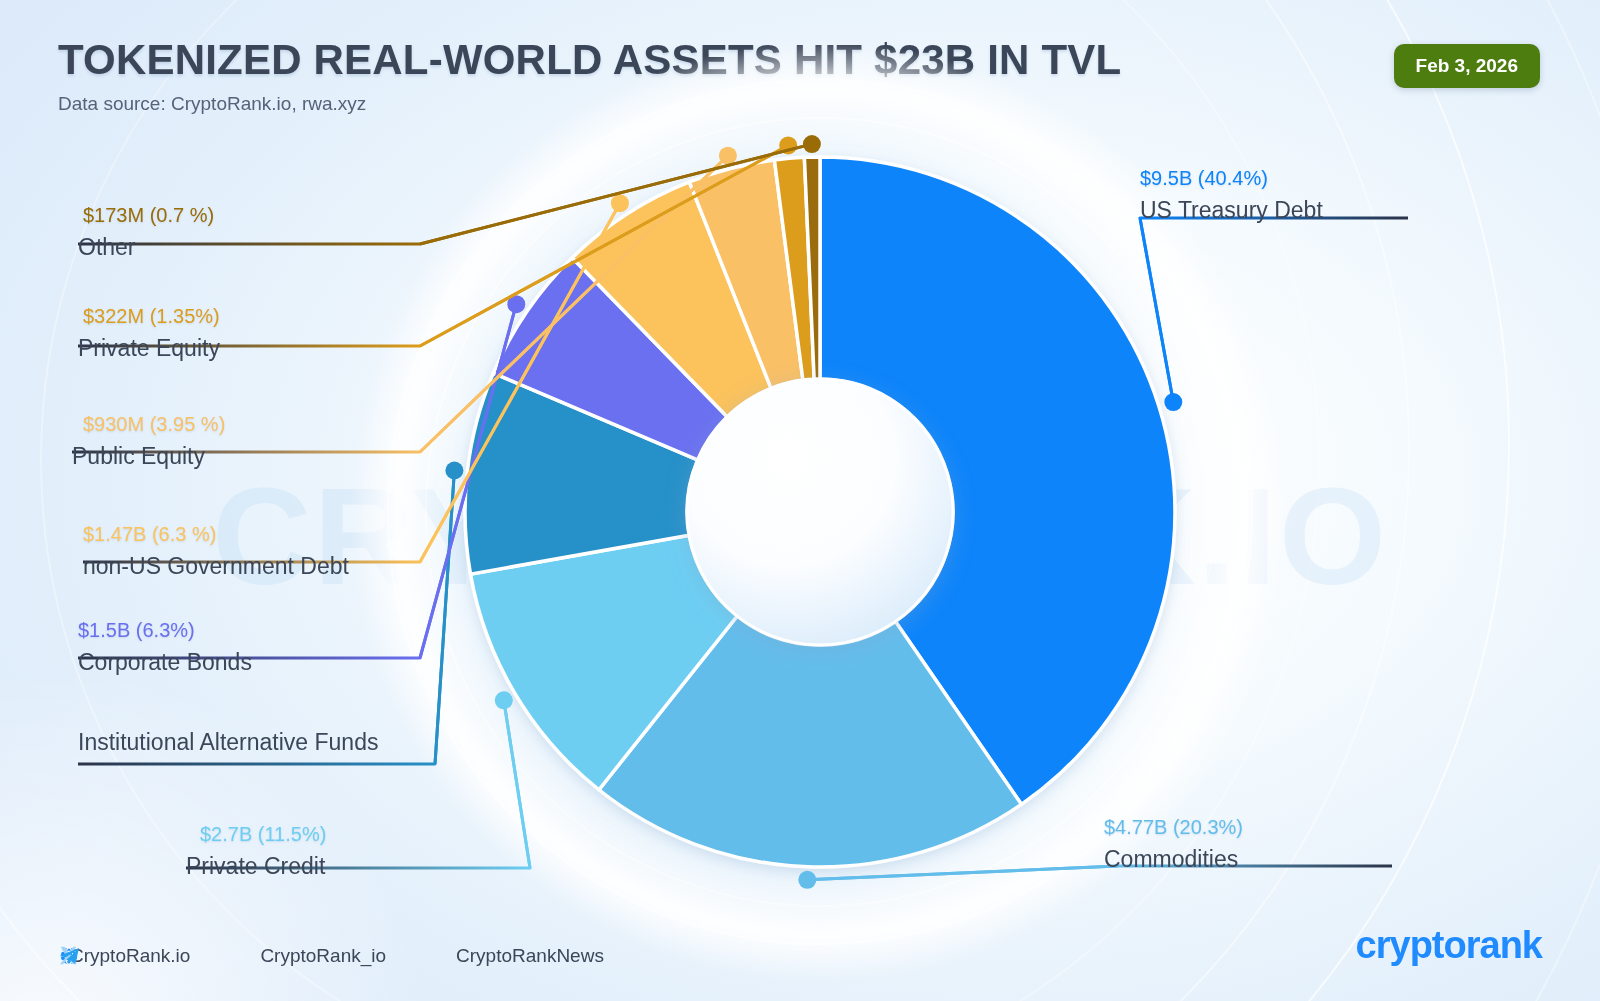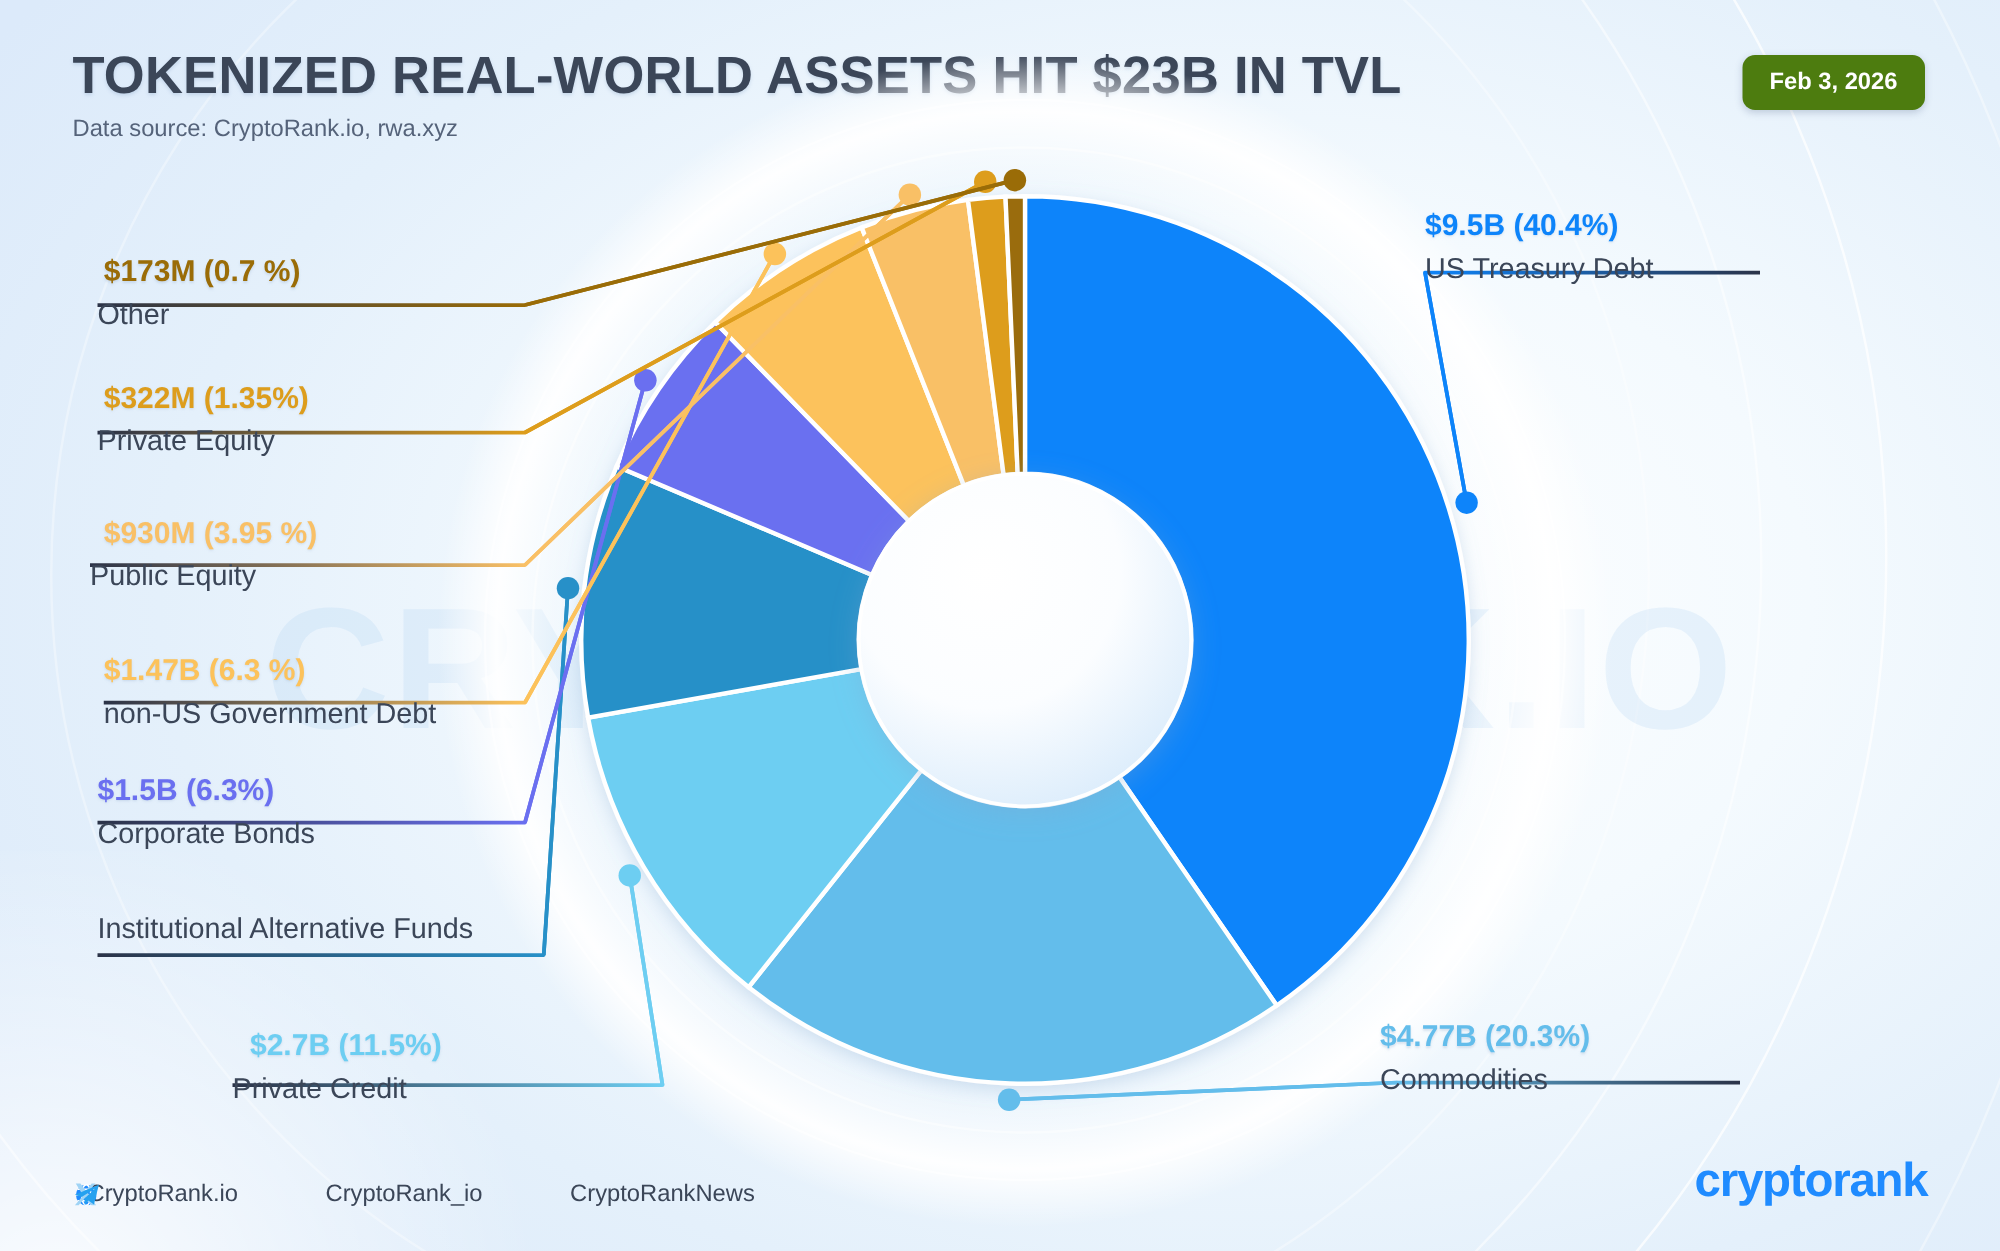--- a/index.html
+++ b/index.html
@@ -46,21 +46,21 @@
     padding:11px 22px; border-radius:10px;
     box-shadow:0 2px 6px rgba(70,90,130,.25);
   }
 
   
   #chart-stage{ position:absolute; left:0; top:0; width:1600px; height:1001px; }
   svg{ position:absolute; left:0; top:0; }
 
   
   .callout{ position:absolute; }
-  .callout .value{ font-size:24px; font-weight:700; line-height:1.05; white-space:nowrap;
+  .callout .value{ font-size:20px; font-weight:400; line-height:1.05; white-space:nowrap;
                    text-shadow:0 1px 2px rgba(150,175,205,.35); }
   .callout .name{ font-size:23px; color:#3b4658; line-height:1.25; white-space:nowrap; margin-top:7px; }
 
   
   #footer{ position:absolute; left:58px; bottom:34px; display:flex; align-items:center; gap:58px; }
   .social{ display:flex; align-items:center; gap:12px; }
   .social .label{ font-size:19px; color:#3b4658; }
   #brand{ position:absolute; right:58px; bottom:34px; display:flex; align-items:center; }
   #brand .wordmark{ font-size:38px; font-weight:700; color:#1f8bff; letter-spacing:-1px; }
 </style>
@@ -214,21 +214,21 @@
       </div>
       <div class="callout" style="left: 83px; top: 524px;">
         <div class="value" style="color: rgb(252, 194, 91);">$1.47B (6.3 %)</div>
         <div class="name">non-US Government Debt</div>
       </div>
       <div class="callout" style="left: 83px; top: 414px;">
         <div class="value" style="color: rgb(249, 192, 102);">$930M (3.95 %)</div>
         <div class="name" style="margin-left: -11px;">Public Equity</div>
       </div>
       <div class="callout" style="left: 83px; top: 306px;">
-        <div class="value" style="color: rgb(221, 157, 28); text-align: center;">$322M (1.35%)</div>
+        <div class="value" style="color: rgb(221, 157, 28);">$322M (1.35%)</div>
         <div class="name" style="margin-left: -5px;">Private Equity</div>
       </div>
       <div class="callout" style="left: 83px; top: 205px;">
         <div class="value" style="color: rgb(154, 108, 7);">$173M (0.7 %)</div>
         <div class="name" style="margin-left: -5px;">Other</div>
       </div>
     </div>
 </div>
 
 <div id="footer">

